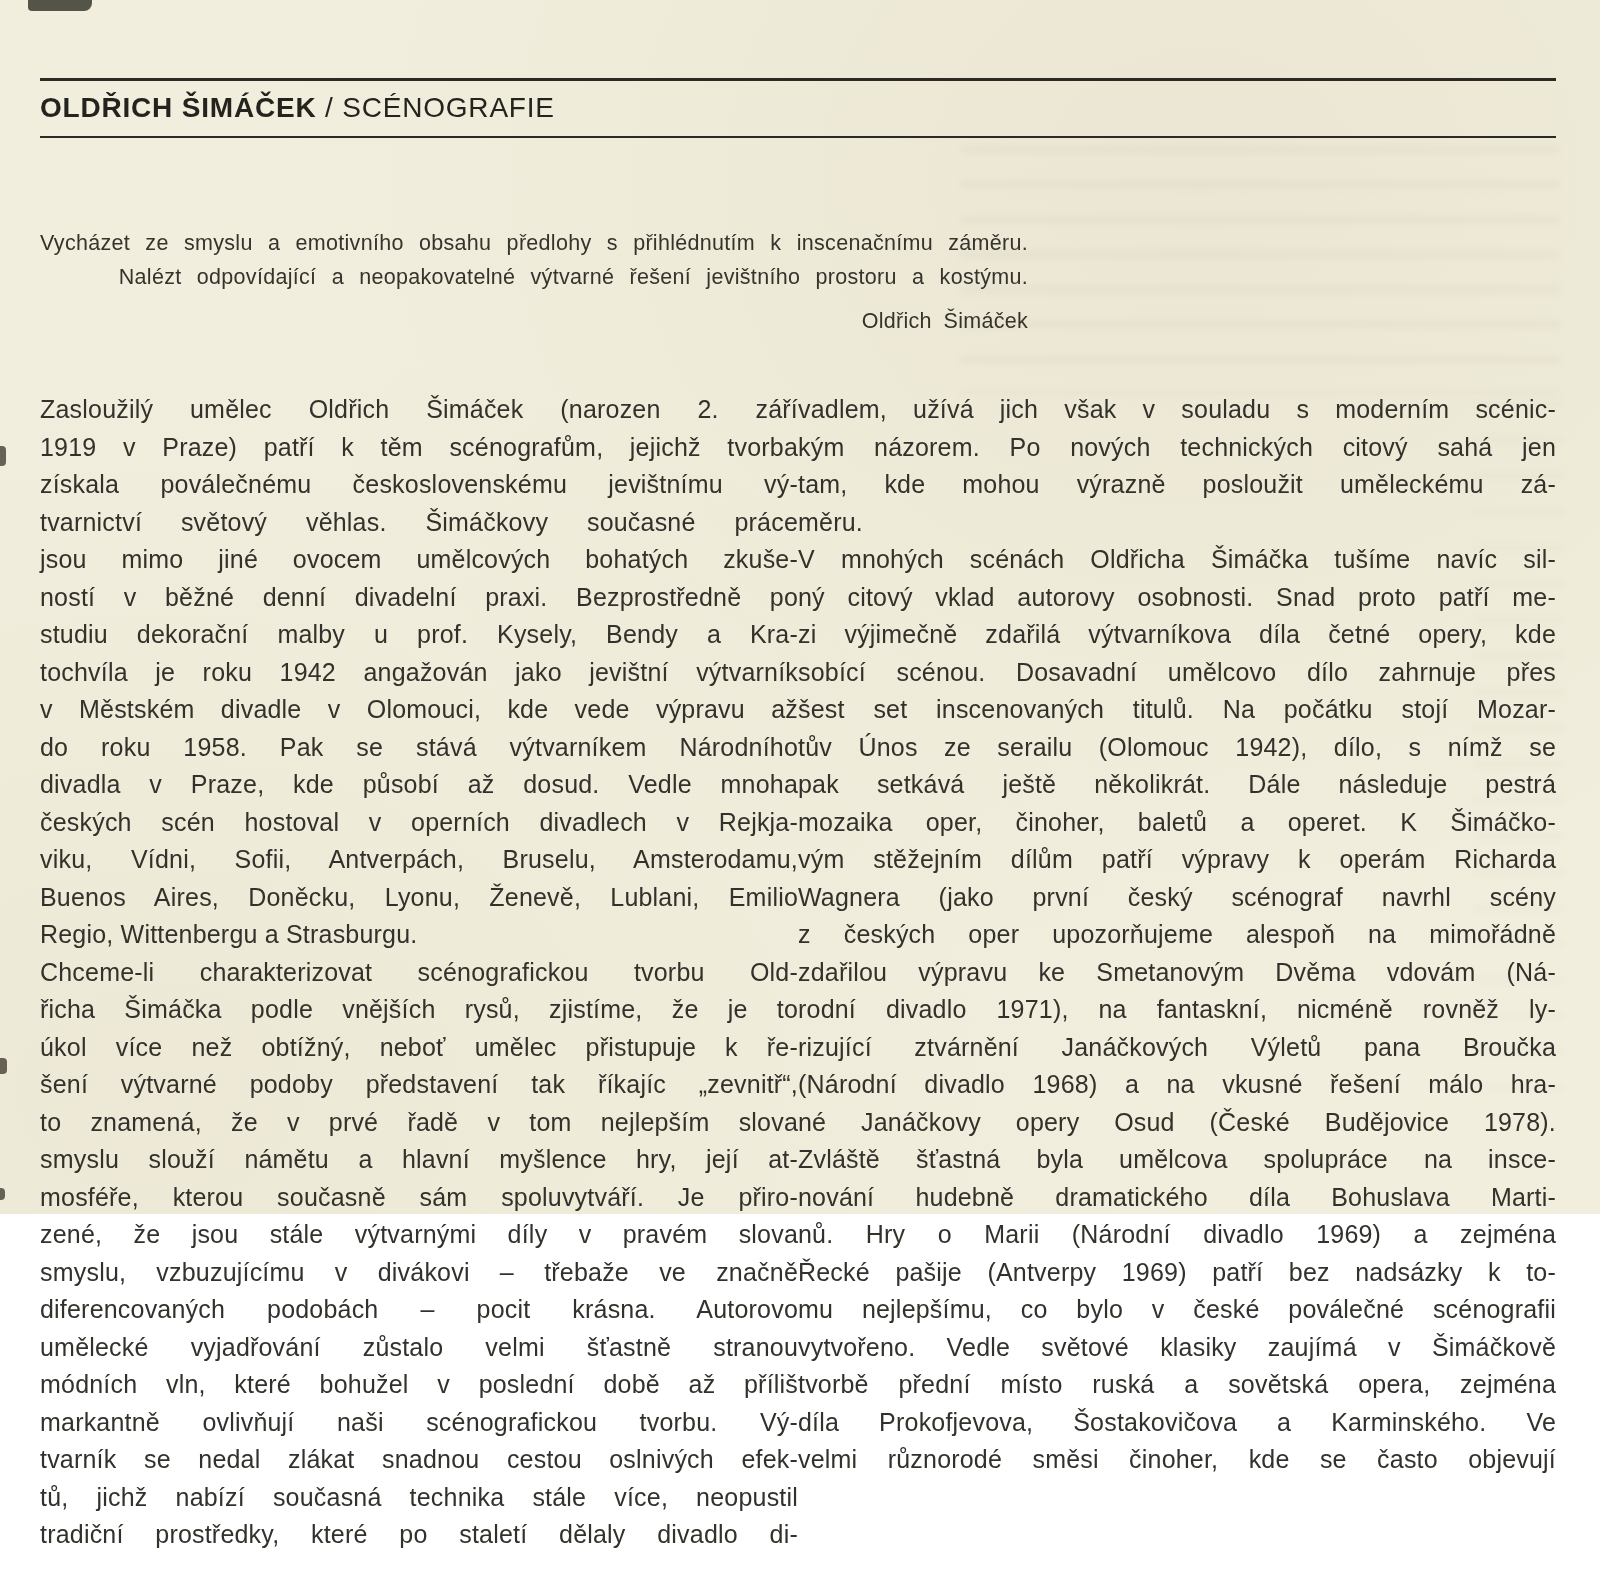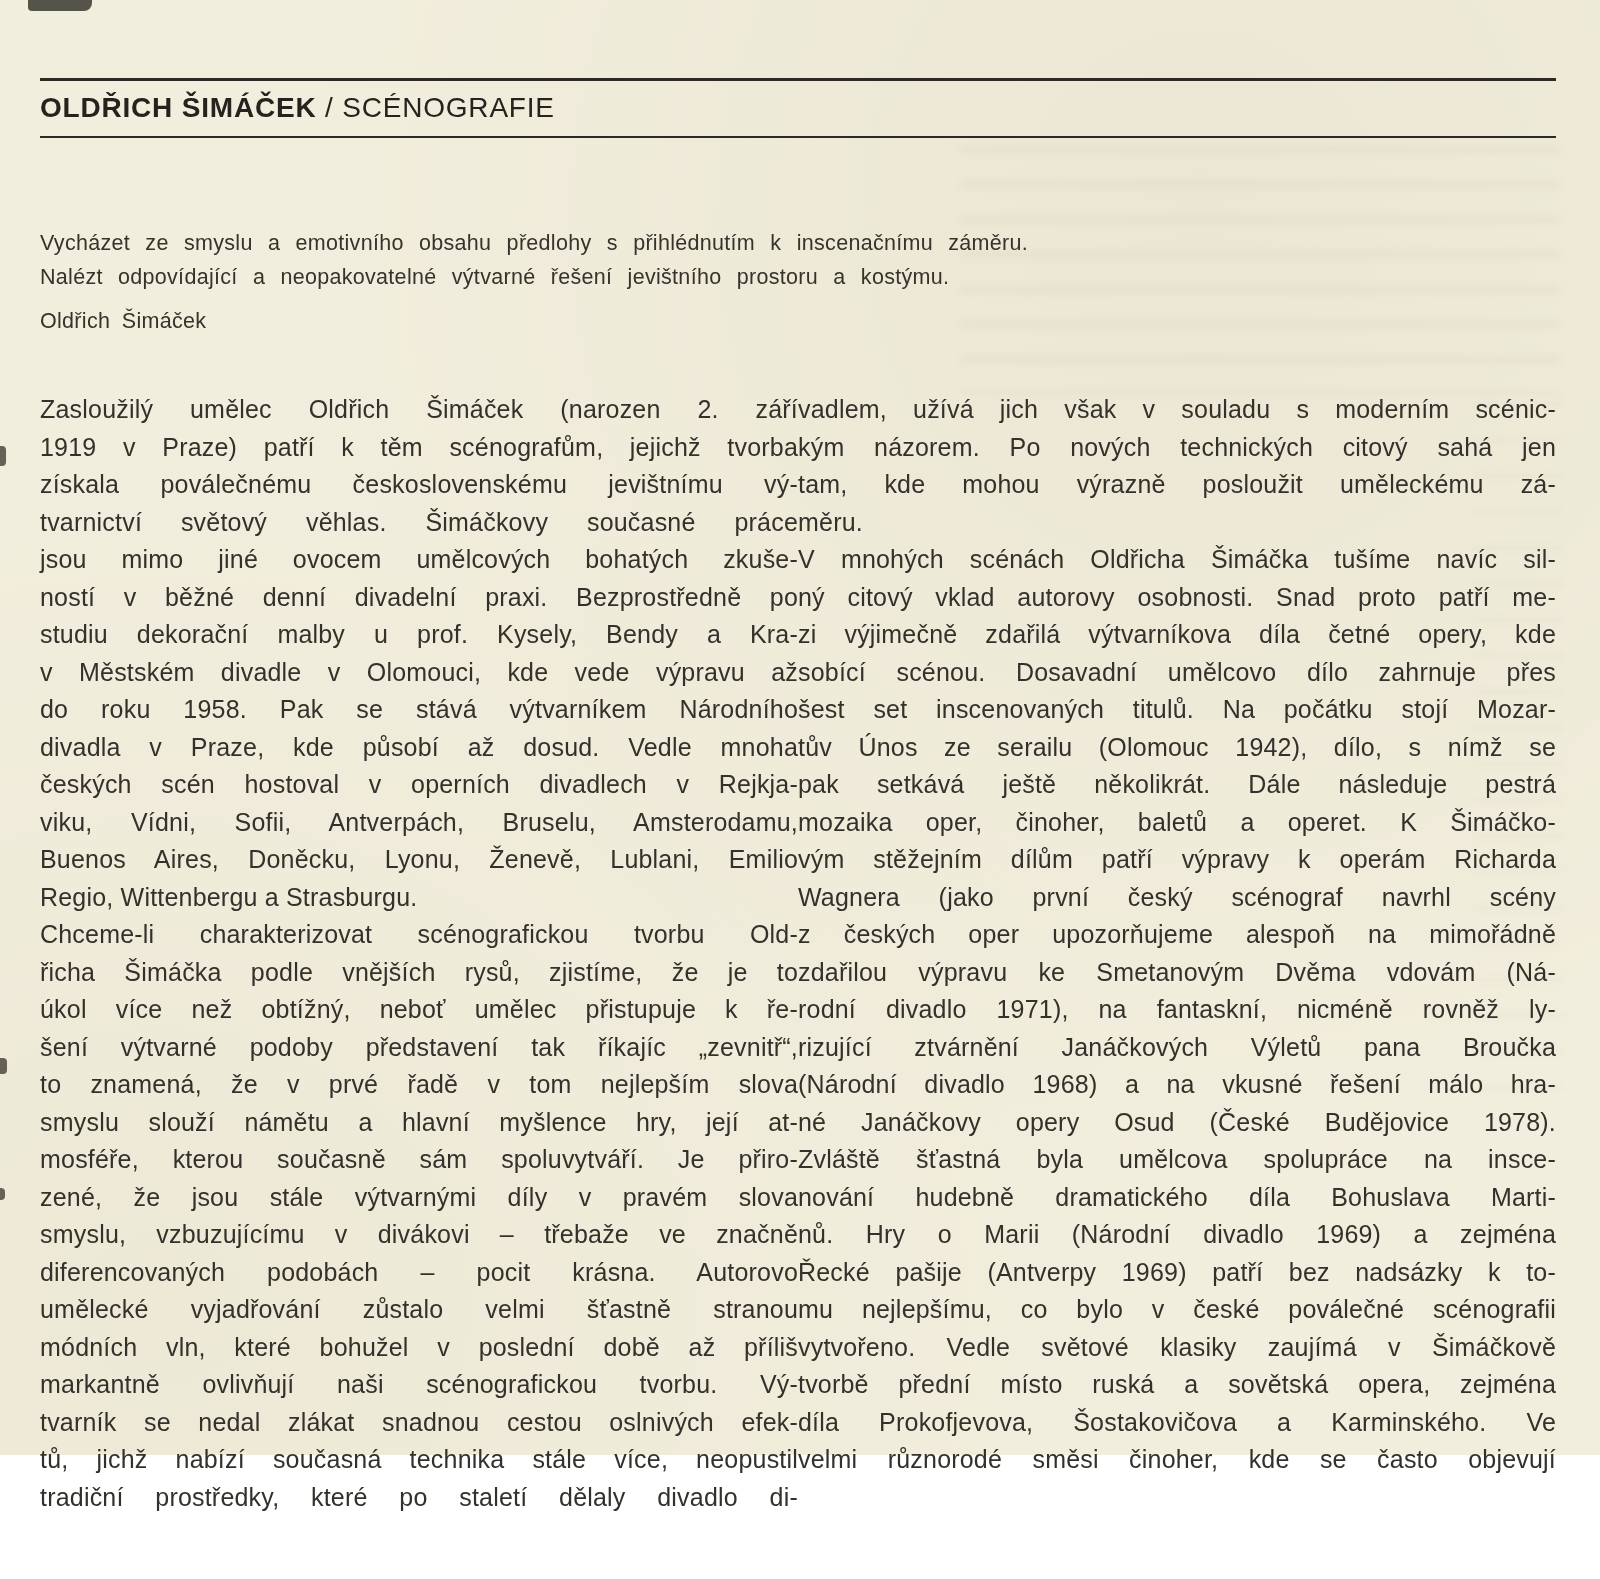--- a/index.html
+++ b/index.html
@@ -1,21 +1,21 @@
 <!DOCTYPE html>
 <html><head>
 <meta charset="utf-8">
 <style>
   html, body { margin: 0; padding: 0; }
   body { width: 1600px; height: 1579px; overflow: hidden; }
 
   .page {
     position: relative;
     width: 1600px;
-    height: 1455px;
+    height: 1214px;
     background:
       radial-gradient(ellipse at 75% 15%, rgba(175,165,130,0.10), transparent 55%),
       radial-gradient(ellipse at 10% 90%, rgba(175,165,130,0.07), transparent 50%),
       #f2eedd;
     font-family: "Liberation Sans", sans-serif;
     color: #33312b;
   }
 
   
   .rule {
@@ -43,20 +43,21 @@
   
   .epigraph {
     position: absolute;
     left: 40px;
     top: 226px;
     font-size: 21.5px;
     line-height: 34px;
     letter-spacing: 0.3px;
     word-spacing: 0.42em;
     color: #35332c;
+    text-align: right;
   }
   .epigraph-attribution {
     margin-top: 10px;
     word-spacing: 0.25em;
   }
 
   
   .body-columns {
     position: absolute;
     left: 40px;
@@ -145,20 +146,21 @@
 
   <div class="body-columns">
     <div class="column">
         <div class="bodyline">Zasloužilý umělec Oldřich Šimáček (narozen 2. září</div>
         <div class="bodyline">1919 v Praze) patří k těm scénografům, jejichž tvorba</div>
         <div class="bodyline">získala poválečnému československému jevištnímu vý-</div>
         <div class="bodyline">tvarnictví světový věhlas. Šimáčkovy současné práce</div>
         <div class="bodyline">jsou mimo jiné ovocem umělcových bohatých zkuše-</div>
         <div class="bodyline">ností v běžné denní divadelní praxi. Bezprostředně po</div>
         <div class="bodyline">studiu dekorační malby u prof. Kysely, Bendy a Kra-</div>
+        <div class="bodyline">tochvíla je roku 1942 angažován jako jevištní výtvarník</div>
         <div class="bodyline">v Městském divadle v Olomouci, kde vede výpravu až</div>
         <div class="bodyline">do roku 1958. Pak se stává výtvarníkem Národního</div>
         <div class="bodyline">divadla v Praze, kde působí až dosud. Vedle mnoha</div>
         <div class="bodyline">českých scén hostoval v operních divadlech v Rejkja-</div>
         <div class="bodyline">viku, Vídni, Sofii, Antverpách, Bruselu, Amsterodamu,</div>
         <div class="bodyline">Buenos Aires, Doněcku, Lyonu, Ženevě, Lublani, Emilio</div>
         <div class="bodyline para-end">Regio, Wittenbergu a Strasburgu.</div>
         <div class="bodyline">Chceme-li charakterizovat scénografickou tvorbu Old-</div>
         <div class="bodyline">řicha Šimáčka podle vnějších rysů, zjistíme, že je to</div>
         <div class="bodyline">úkol více než obtížný, neboť umělec přistupuje k ře-</div>

